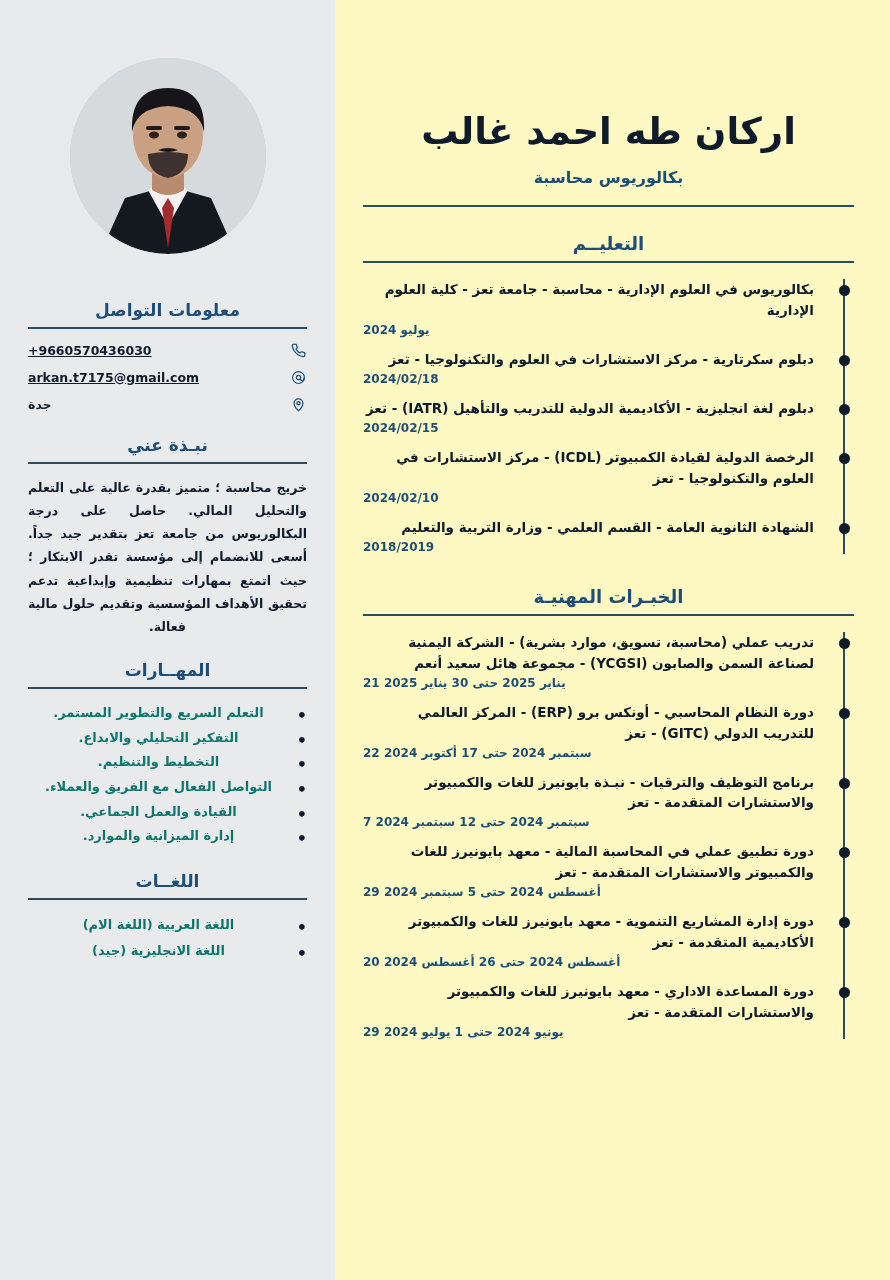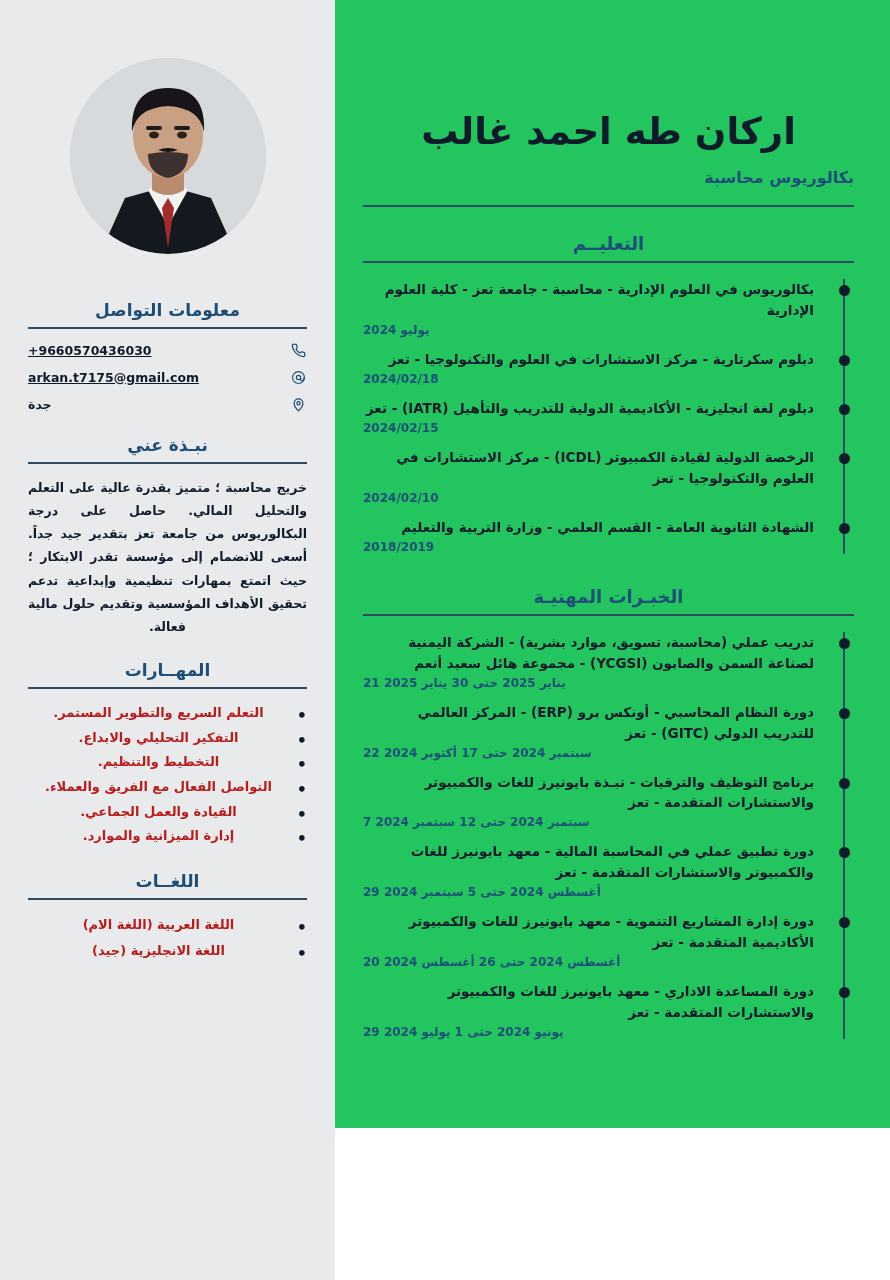--- a/index.html
+++ b/index.html
@@ -12,43 +12,42 @@
   .page {
     position: relative;
     width: 890px; height: 1280px;
     display: flex;
     flex-direction: row;
   }
 
   
   .main-col {
     width: 555px;
-    height: 1128px;
-    background: #22c55e;
+    height: 1280px;
+    background: #fef9c3;
     padding: 0 36px 0 28px;
     position: relative;
   }
 
   .name-block {
     padding-top: 110px;
     text-align: center;
   }
   .cv-name {
     font-size: 37px;
     font-weight: 700;
     color: #0f1b2b;
     letter-spacing: 0px;
     line-height: 1.2;
   }
   .cv-subtitle {
     margin-top: 14px;
     font-size: 16px;
     font-weight: 700;
     color: #1d4e77;
-    text-align: right;
   }
   .name-rule {
     margin: 18px auto 0 auto;
     width: 100%;
     height: 2px;
     background: #2d4a63;
   }
 
   .section-title {
     color: #1d4e77;
@@ -178,21 +177,21 @@
     color: #0f1b2b;
     text-align: justify;
     text-align-last: center;
   }
 
   .bullet-list { margin-top: 12px; list-style: none; }
   .bullet-list li {
     position: relative;
     font-size: 13px;
     font-weight: 700;
-    color: #b91c1c;
+    color: #0f766e;
     line-height: 1.9;
     padding-right: 18px;
     text-align: center;
   }
   .bullet-list li::before {
     content: "•";
     position: absolute;
     right: 0;
     top: 0;
     font-size: 16px;

